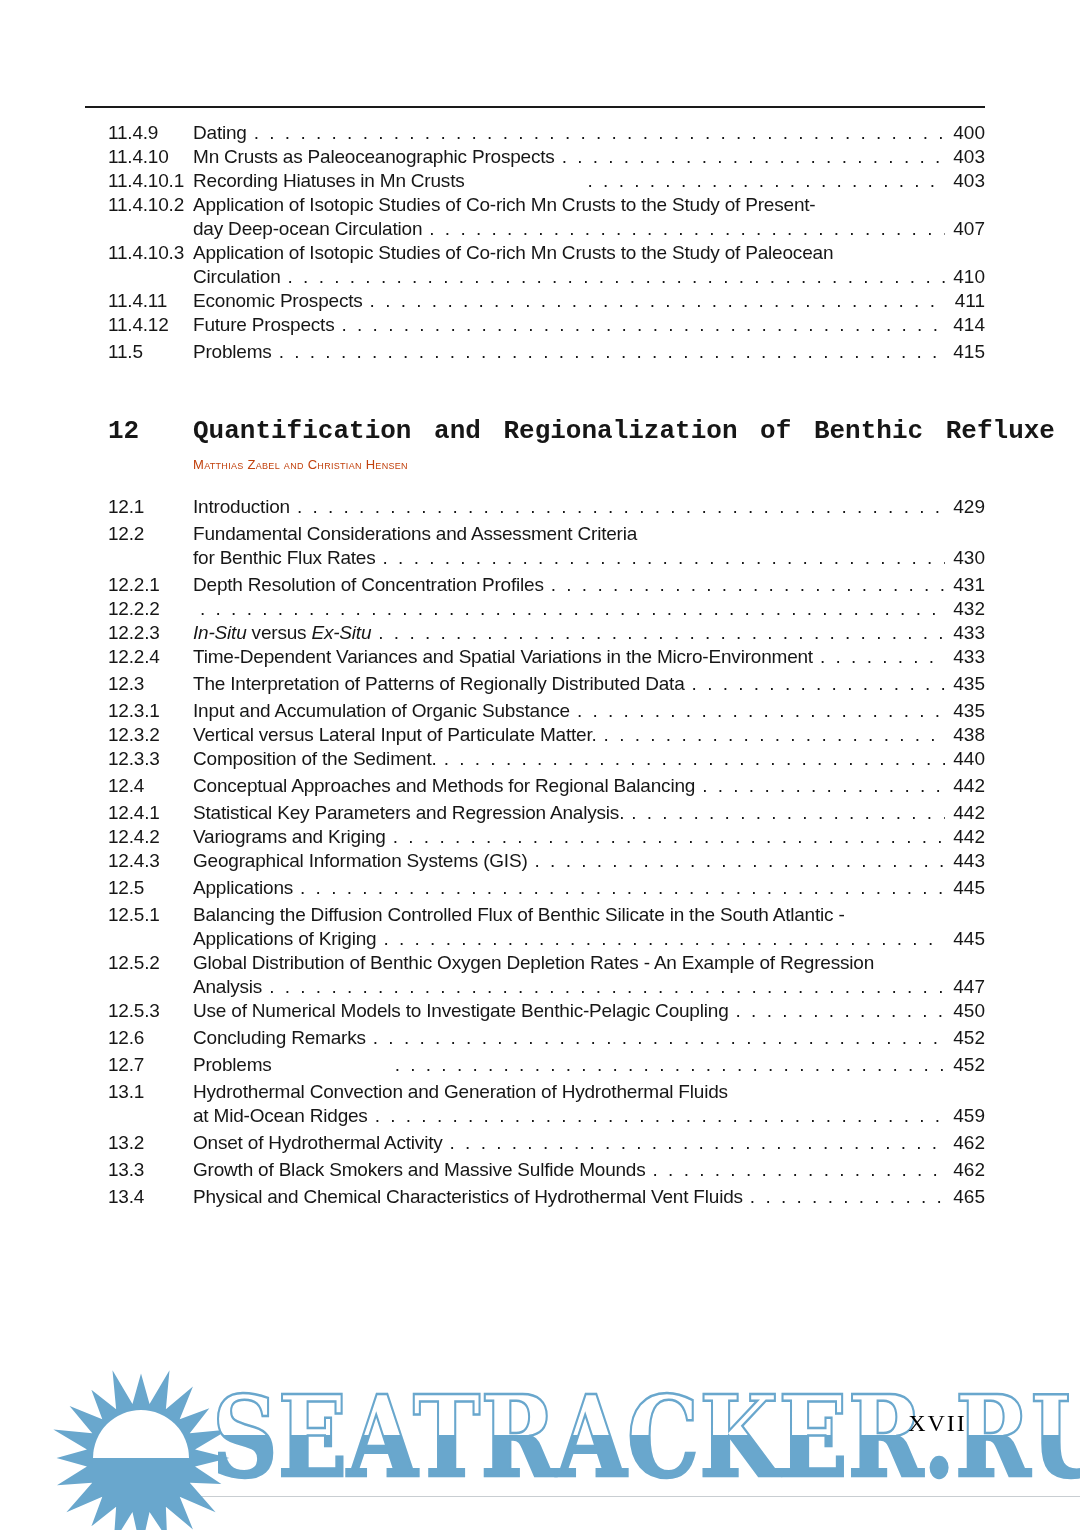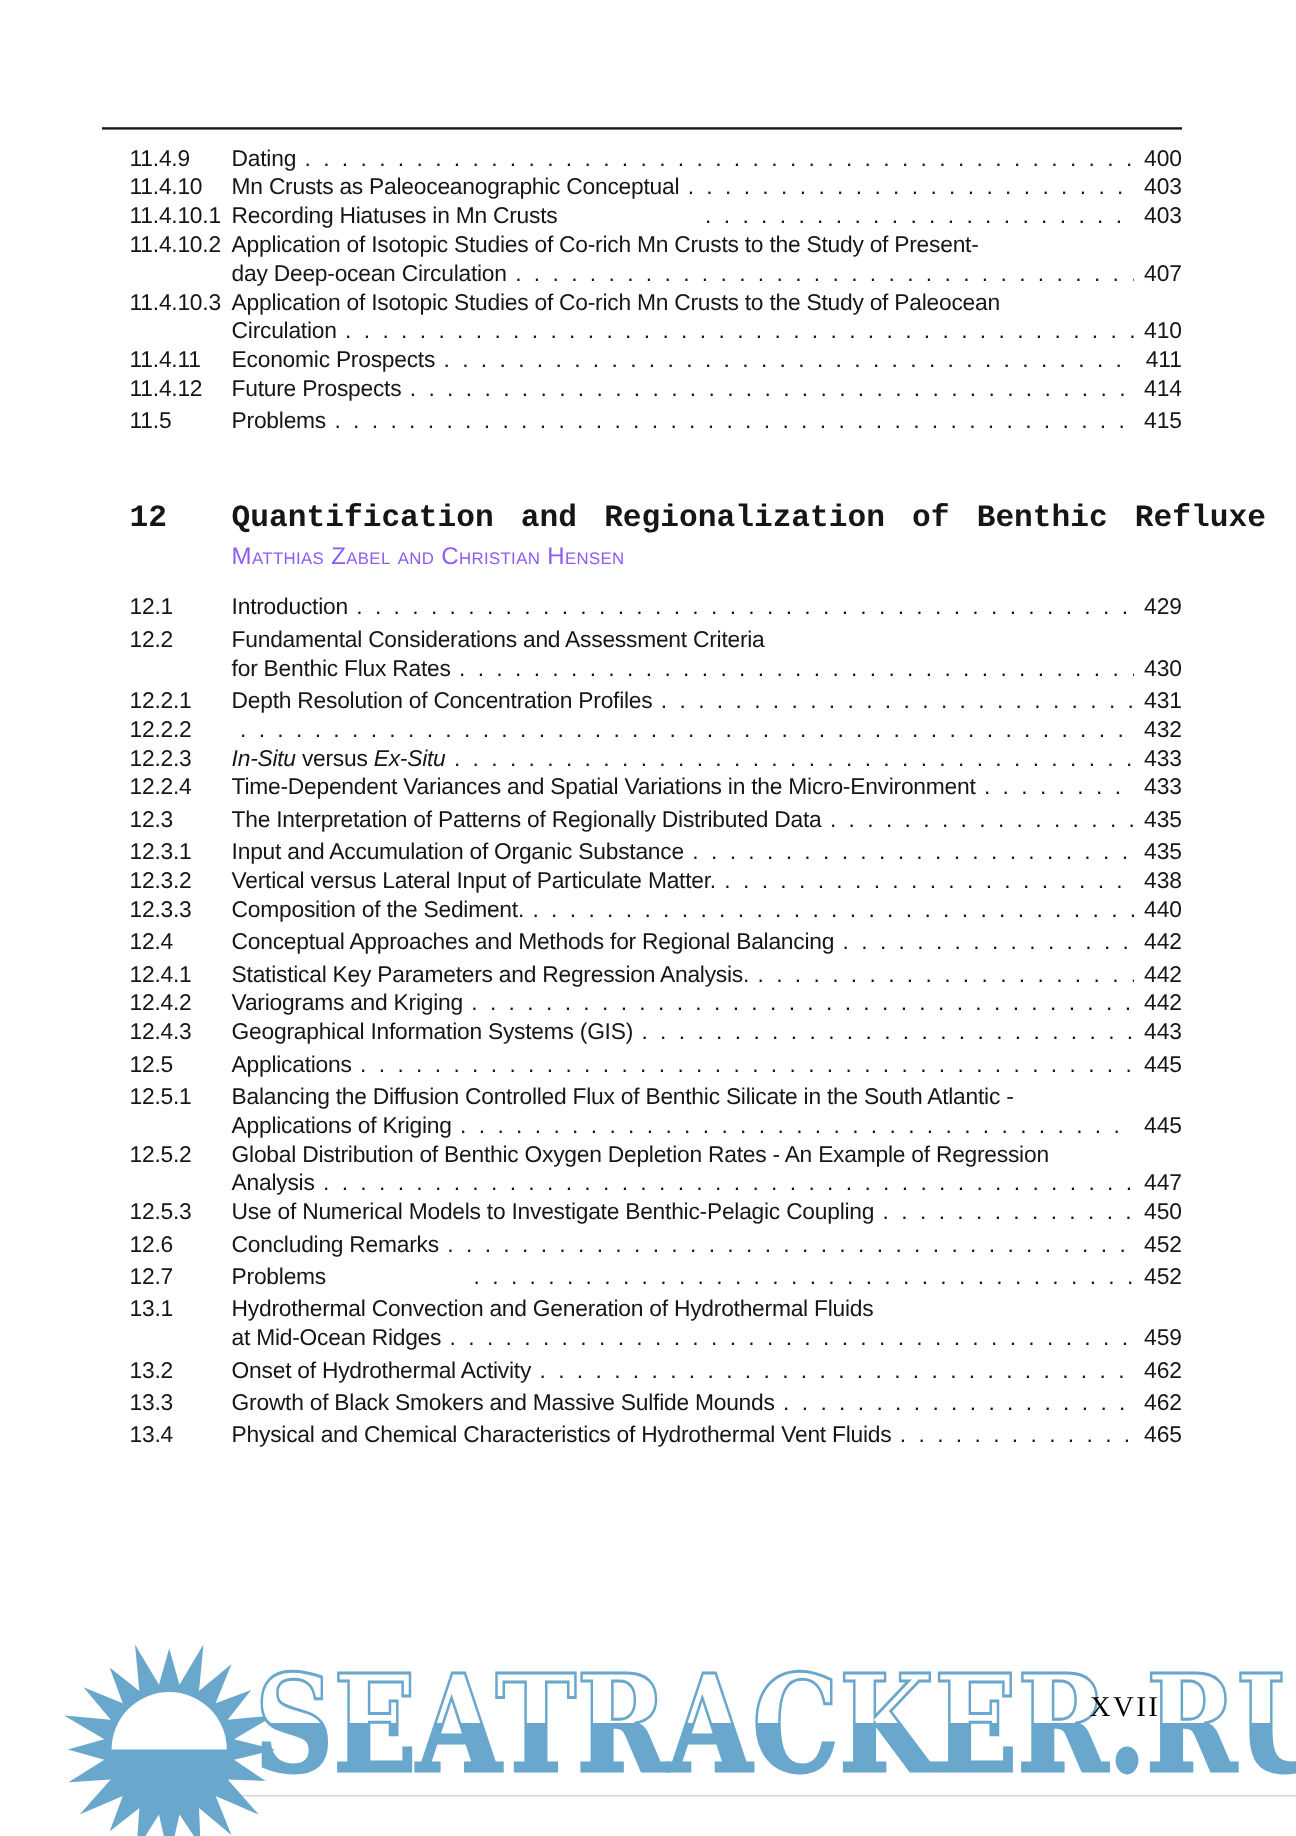--- a/index.html
+++ b/index.html
@@ -35,22 +35,22 @@
     padding:0 6px 0 7px;letter-spacing:2.5px;
   }
   .pg{flex:none;min-width:40px;text-align:right;letter-spacing:0;}
   .chapter{margin-top:52px;margin-bottom:20px;}
   .ch-head{display:flex;font-size:26px;font-weight:bold;line-height:30px;font-family:Liberation Mono, monospace;}
   .ch-num{width:85px;flex:none;}
   .ch-title{white-space:nowrap;}
   .ch-title.wide{word-spacing:7px;}
   .ch-title.semi-wide{word-spacing:4px;}
   .ch-authors{
-    margin-left:85px;margin-top:8px;font-size:20px;line-height:21px;
-    font-variant:small-caps;letter-spacing:0.3px;color:#8b5cf6;
+    margin-left:85px;margin-top:8px;font-size:13px;line-height:21px;
+    font-variant:small-caps;letter-spacing:0.3px;color:#c2410c;
   }
   .page-number{
     position:absolute;top:1410px;left:890px;width:95px;text-align:center;
     font-family:"Liberation Serif",serif;font-size:24px;letter-spacing:2px;
     color:#000;z-index:4;
   }
   .watermark{position:absolute;left:0;top:1350px;width:881px;height:180px;z-index:2;margin-left:40px;}
   .sun-logo{position:absolute;left:5px;top:12px;}
   .wordmark{position:absolute;left:168px;top:30px;}
 </style>
@@ -68,21 +68,21 @@
           <span class="txt"><span>Dating</span></span>
           <span class="dots">. . . . . . . . . . . . . . . . . . . . . . . . . . . . . . . . . . . . . . . . . . . . . . . . . . . . . . . . . . . . . . . . . . . . . . . . . . . . . . . . . . . . . . . . . . . . . . . . . . . . . . . . . . . . . . </span>
           <span class="pg">400</span>
         </div>
       </div>
     </div>
     <div class="toc-row">
       <div class="num">11.4.10</div>
       <div class="body">
         <div class="line">
-          <span class="txt"><span>Mn Crusts as Paleoceanographic Conceptual</span></span>
+          <span class="txt"><span>Mn Crusts as Paleoceanographic Prospects</span></span>
           <span class="dots">. . . . . . . . . . . . . . . . . . . . . . . . . . . . . . . . . . . . . . . . . . . . . . . . . . . . . . . . . . . . . . . . . . . . . . . . . . . . . . . . . . . . . . . . . . . . . . . . . . . . . . . . . . . . . . </span>
           <span class="pg">403</span>
         </div>
       </div>
     </div>
     <div class="toc-row">
       <div class="num">11.4.10.1</div>
       <div class="body">
         <div class="line">
           <span class="txt"><span>Recording Hiatuses in Mn Crusts</span></span>

